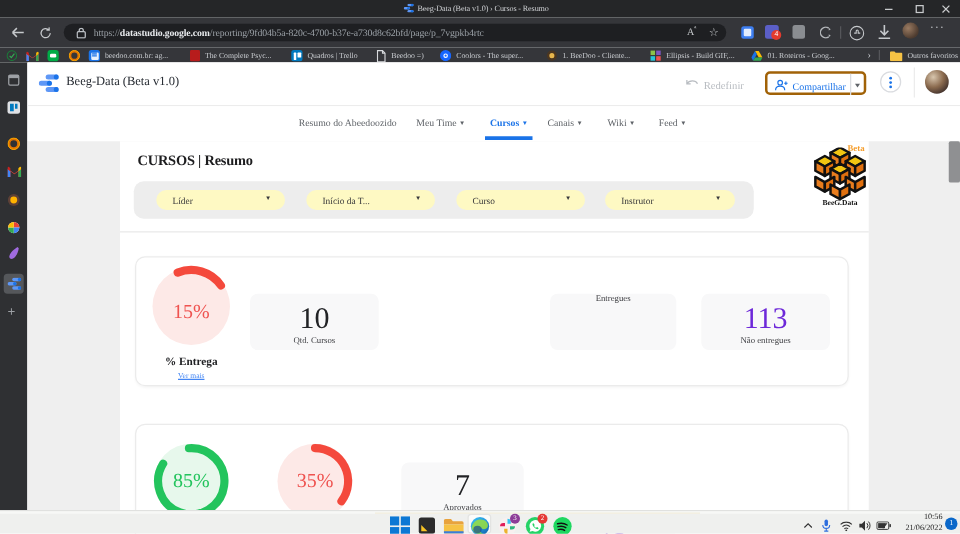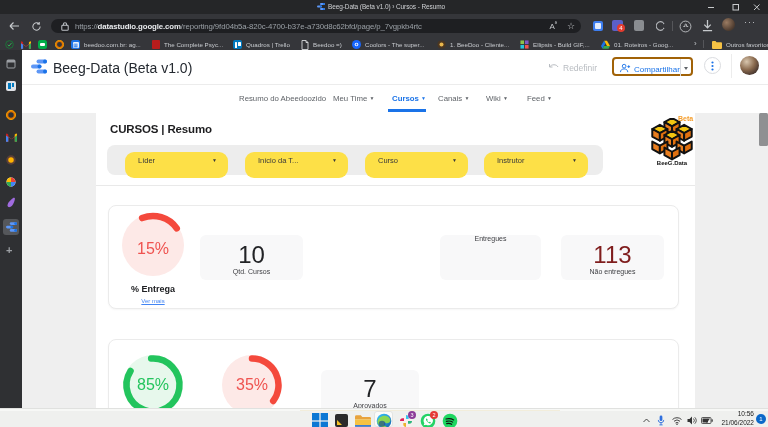--- a/index.html
+++ b/index.html
@@ -1,56 +1,56 @@
 <!DOCTYPE html>
 <html><head>
 <meta charset="utf-8">
 <style>
 * { margin:0; padding:0; box-sizing:border-box; }
 html,body { width:768px; height:427px; overflow:hidden; }
 body { font-family:"Liberation Sans", sans-serif; }
-#screen { position:absolute; top:0; left:0; width:768px; height:427px; background:#fff; overflow:hidden; }
+#screen { position:absolute; top:0; left:0; width:768px; height:427px; background:#fff; overflow:hidden;font-family:Liberation Serif, serif; }
 .abs { position:absolute; }
 
 
 #titlebar { position:absolute; top:0; left:0; width:768px; height:14px; background:#252628; }
 #titlebar .tabtitle { position:absolute; top:2.5px; left:0; width:762px; text-align:center; font-size:6.5px; color:#cfd1d4; letter-spacing:-0.1px; }
 #addrbar { position:absolute; top:14px; left:0; width:768px; height:24px; background:#35363a; }
 #urlpill { position:absolute; top:5px; left:51px; width:530px; height:14px; background:#1e1f22; border-radius:7px; }
 #urltext { position:absolute; top:3px; left:24px; font-size:7.8px; color:#9aa0a6; letter-spacing:-0.1px; white-space:nowrap; }
 #urltext b { color:#e8eaed; font-weight:bold; }
 #bookmarks { position:absolute; top:38px; left:0; width:768px; height:12px; background:#35363a; font-size:6.2px; color:#c9ccd0; }
 .bm { position:absolute; top:2.5px; white-space:nowrap; }
 
 
 #sidebar { position:absolute; top:50px; left:0; width:22px; height:358px; background:#2f3033; }
 .sico { position:absolute; left:3px; width:16px; height:16px; border-radius:3px; display:flex; align-items:center; justify-content:center; }
 
 
 #main { position:absolute; top:50px; left:22px; width:746px; height:358px; background:#fff; }
 #appheader { position:absolute; top:0; left:0; width:746px; height:35px; background:#fff; border-bottom:1px solid #ececec; }
-#apptitle { position:absolute; top:10px; left:31px; font-size:14px; color:#252a31; }
+#apptitle { position:absolute; top:10px; left:31px; font-size:10px; color:#252a31; }
 #apptabs { position:absolute; top:35px; left:0; width:746px; height:28px; background:#fff; }
 .tab { position:absolute; top:9px; font-size:7.8px; color:#5f6368; white-space:nowrap; }
 .tab .car { font-size:5px; vertical-align:1px; }
 #report { position:absolute; top:63px; left:0; width:746px; height:295px; background:#efefef; }
 #canvas { position:absolute; top:0; left:74px; width:599px; height:295px; background:#fff;padding-left:12px; }
 #scrollbar { position:absolute; top:0; right:0; width:10px; height:295px; background:#efefef; }
 #thumb { position:absolute; top:0px; right:0; width:9px; height:33px; background:#8f9092; border-radius:1.5px; }
 
 
 #rheading { position:absolute; top:10px; left:14px; font-size:11.5px; font-weight:bold; color:#1d1d1f; letter-spacing:-0.15px; }
 #filterbar { position:absolute; top:32px; left:11px; width:496px; height:30px; background:#ededed; border-radius:8px; }
-.pill { position:absolute; top:7px; height:26px; background:#fde047; border-radius:9px; font-size:7.5px; color:#38383a; }
+.pill { position:absolute; top:7px; height:16px; background:#fef9c3; border-radius:9px; font-size:7.5px; color:#38383a; }
 .pill .ptxt { position:absolute; top:4px; left:13px; }
 .pill .parr { position:absolute; top:5px; right:11px; font-size:5px; color:#38383a; }
 .section { position:absolute; left:12px; width:571px; background:#fff; border:1px solid #ebebeb; border-radius:8px; box-shadow:0 1px 2px rgba(0,0,0,0.04); }
 .kpicard { position:absolute; background:#f8f8f9; border-radius:6px; text-align:center; }
 .kpinum { font-size:24px; line-height:26px; color:#222326; margin-top:6.5px; }
-.kpinum.red { color:#7f1d1d; }
+.kpinum.red { color:#6d28d9; }
 .kpilbl { font-size:7px; color:#404145; margin-top:0px; }
 
 
 #taskbar { position:absolute; top:408px; left:0; width:768px; height:19px; background:#eff0ee; border-top:1px solid #e0e1df; }
 .tbi { position:absolute; top:3.5px; width:16px; height:16px; display:flex; align-items:center; justify-content:center; }
 #tray { position:absolute; right:0; top:0; height:19px; }
 #clock { position:absolute; right:14px; top:1px; text-align:right; font-size:6.5px; color:#1b1b1b; line-height:8.5px; }
 </style>
 </head>
 <body>

